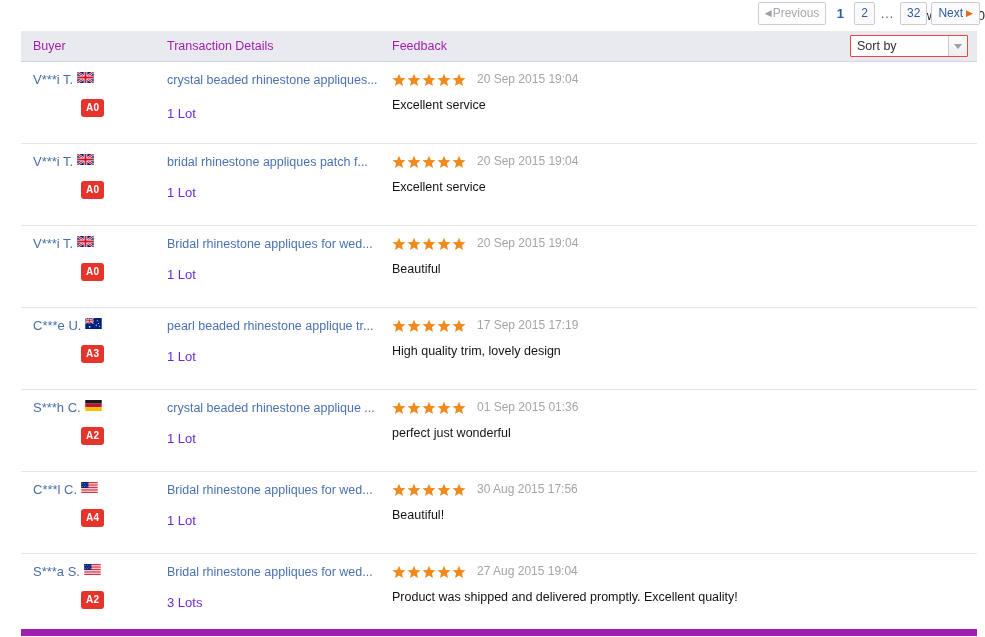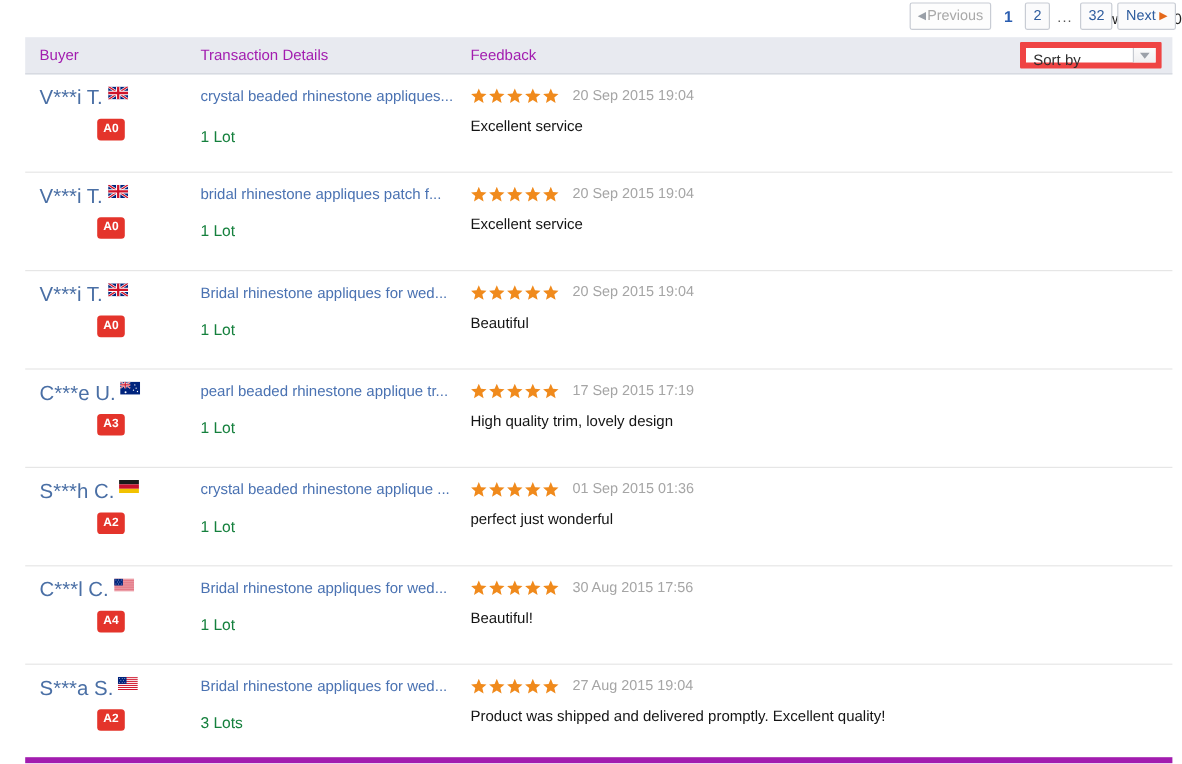--- a/index.html
+++ b/index.html
@@ -95,21 +95,21 @@
   .th-trans   { width: 225px; }
   .th-feed    { flex: 1; }
 
   .sortwrap {
     position: absolute;
     right: 9px;
     top: 4px;
     display: flex;
     width: 118px;
     height: 22px;
-    border: 5px solid #ef4444;
+    border: 1px solid #ef4444;
     background: #ffffff;
     border-radius: 1px;
     cursor: pointer;
   }
   .sortwrap .label {
     flex: 1;
     font-size: 12.5px;
     color: #303030;
     padding: 3px 0 0 6px;
   }
@@ -128,31 +128,31 @@
     border-top: 5px solid #9ba0a8;
   }
 
   
   .row {
     display: flex;
     border-bottom: 1px solid #e6e6e6;
     min-height: 82px;
     padding-top: 10px;
   }
-  .row:last-child { border-bottom: 5px solid #a21caf; }
+  .row:last-child { border-bottom: 7px solid #a21caf; }
 
   .cell-buyer { width: 146px; padding-left: 12px; }
   .buyer-line {
     display: flex;
     align-items: flex-start;
     gap: 4px;
     height: 16px;
   }
   .buyer-name {
-    font-size: 17px;
+    font-size: 13px;
     color: #4a6fa5;
     white-space: nowrap;
   }
   .flag {
     width: 17px;
     height: 11px;
     display: inline-block;
     position: relative;
     top: 0px;
     overflow: hidden;
@@ -177,21 +177,21 @@
   .cell-trans { width: 225px; }
   .trans-title {
     font-size: 12.5px;
     color: #4a72b2;
     line-height: 16px;
     cursor: pointer;
     max-width: 212px;
   }
   .trans-qty {
     font-size: 13px;
-    color: #15803d;
+    color: #6d28d9;
     margin-top: 15px;
   }
   .trans-qty.push { margin-top: 18px; }
 
   .cell-feed { flex: 1; padding-right: 6px; }
   .feed-head {
     display: flex;
     align-items: flex-start;
     gap: 10px;
     height: 16px;

